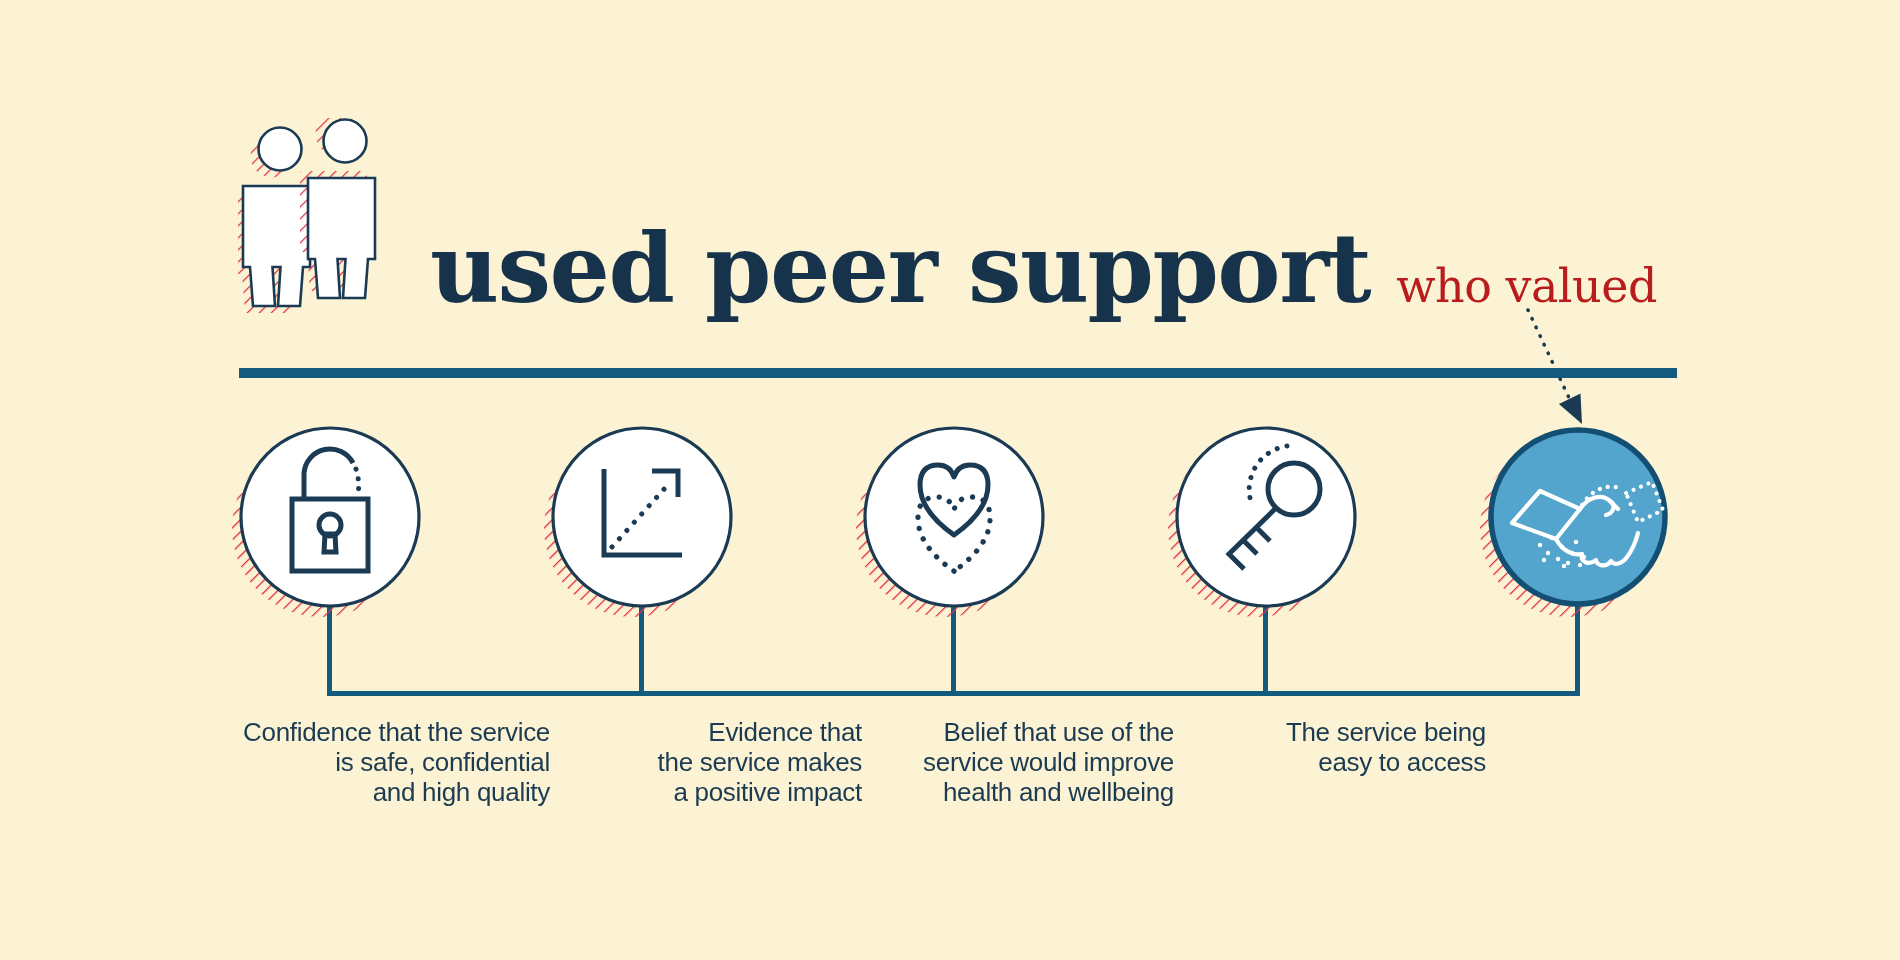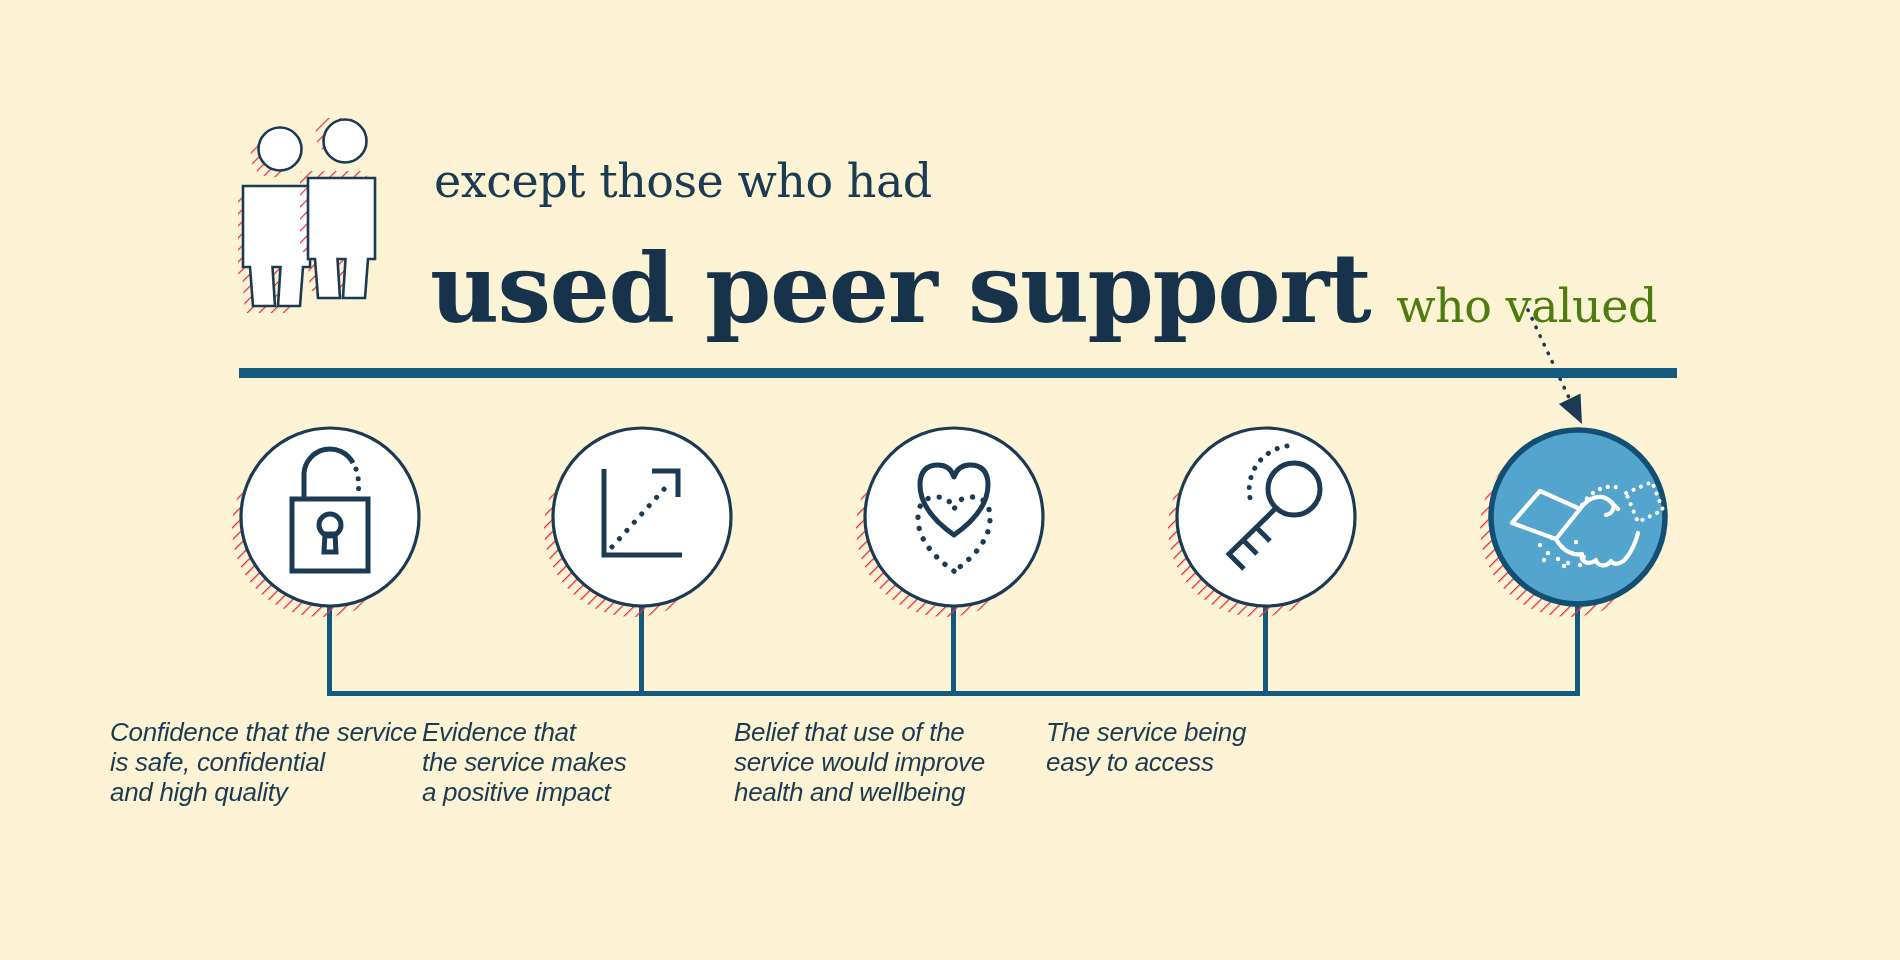--- a/index.html
+++ b/index.html
@@ -13,54 +13,53 @@
   
   .people-svg{position:absolute;left:238px;top:118px;width:156px;height:196px;}
   .kicker{
     position:absolute;left:434px;top:154px;
     font-family:"DejaVu Serif", serif;
     font-size:46px;line-height:1.2;letter-spacing:-0.5px;
     color:#1B3A54;
   }
   .title-row{
     position:absolute;left:430px;top:221px;
-    display:flex;align-items:baseline;white-space:nowrap;margin-top:20px;
+    display:flex;align-items:baseline;white-space:nowrap;
   }
   .big-title{
     font-family:"DejaVu Serif", serif;font-weight:bold;
     font-size:95px;line-height:1;letter-spacing:-1.5px;
     color:#17334C;
   }
   .annotation{
     font-family:"DejaVu Serif", serif;
     font-size:46px;line-height:1;letter-spacing:-0.5px;
-    color:#4d7c0f;margin-left:26px;
+    color:#b91c1c;margin-left:26px;
   }
   .arrow-svg{position:absolute;left:1498px;top:294px;width:120px;height:140px;}
   
   .divider{
     position:absolute;left:239px;top:368px;width:1438px;height:10px;
     background:#14597E;
   }
   
   .stem{position:absolute;top:603px;width:5px;height:93px;background:#14597E;}
   .stem.s1{left:327px;} .stem.s2{left:639px;} .stem.s3{left:951px;}
   .stem.s4{left:1263px;} .stem.s5{left:1575px;}
   .tree-bar{position:absolute;left:327px;top:691px;width:1253px;height:5px;background:#14597E;}
   
   .node{position:absolute;top:407px;width:220px;height:220px;}
   .node.n1{left:220px;} .node.n2{left:532px;} .node.n3{left:844px;}
   .node.n4{left:1156px;} .node.n5{left:1468px;}
   
   .label{
     position:absolute;top:717px;width:440px;
-    text-align:left;white-space:pre-line;
+    text-align:right;white-space:pre-line;
     font-size:26px;line-height:30px;letter-spacing:-0.3px;
     color:#1C3B52;
-    font-style:italic;
   }
   .label.l1{left:110px;} .label.l2{left:422px;} .label.l3{left:734px;}
   .label.l4{left:1046px;} .label.l5{left:1358px;}
   .icon-stroke{fill:none;stroke:#1B3A54;stroke-width:5px;}
   .fig-use{fill:#FFFFFF;stroke:#1B3A54;stroke-width:2.6px;}
 </style>
 </head>
 <body>
 
 <div class="canvas">
@@ -74,21 +73,20 @@
         <circle cx="42" cy="31" r="21.5"></circle>
         <path d="M5,68 H72 V149 H65 L62,188 H40 L42.5,149 H34.5 L37,188 H15 L12,149 H5 Z"></path>
       </g>
     </defs>
     <use href="#figShape" transform="translate(-8,7)" fill="url(#hatchP)" stroke="none"></use>
     <use href="#figShape" class="fig-use"></use>
     <use href="#figShape" transform="translate(57,-15)" fill="url(#hatchP)" stroke="none"></use>
     <use href="#figShape" transform="translate(65,-8)" class="fig-use"></use>
   </svg>
 
-  <div class="kicker">except those who had</div>
   <div class="title-row">
     <span class="big-title">used peer support</span>
     <span class="annotation">who valued</span>
   </div>
 
   <svg class="arrow-svg" viewBox="0 0 120 140">
     <line x1="30" y1="16" x2="72" y2="106" stroke="#1B3A54" stroke-width="3.6" stroke-linecap="round" stroke-dasharray="0.5 9"></line>
     <polygon points="84,130 60.9,110.1 82.5,99.5" fill="#1B3A54"></polygon>
   </svg>
 

